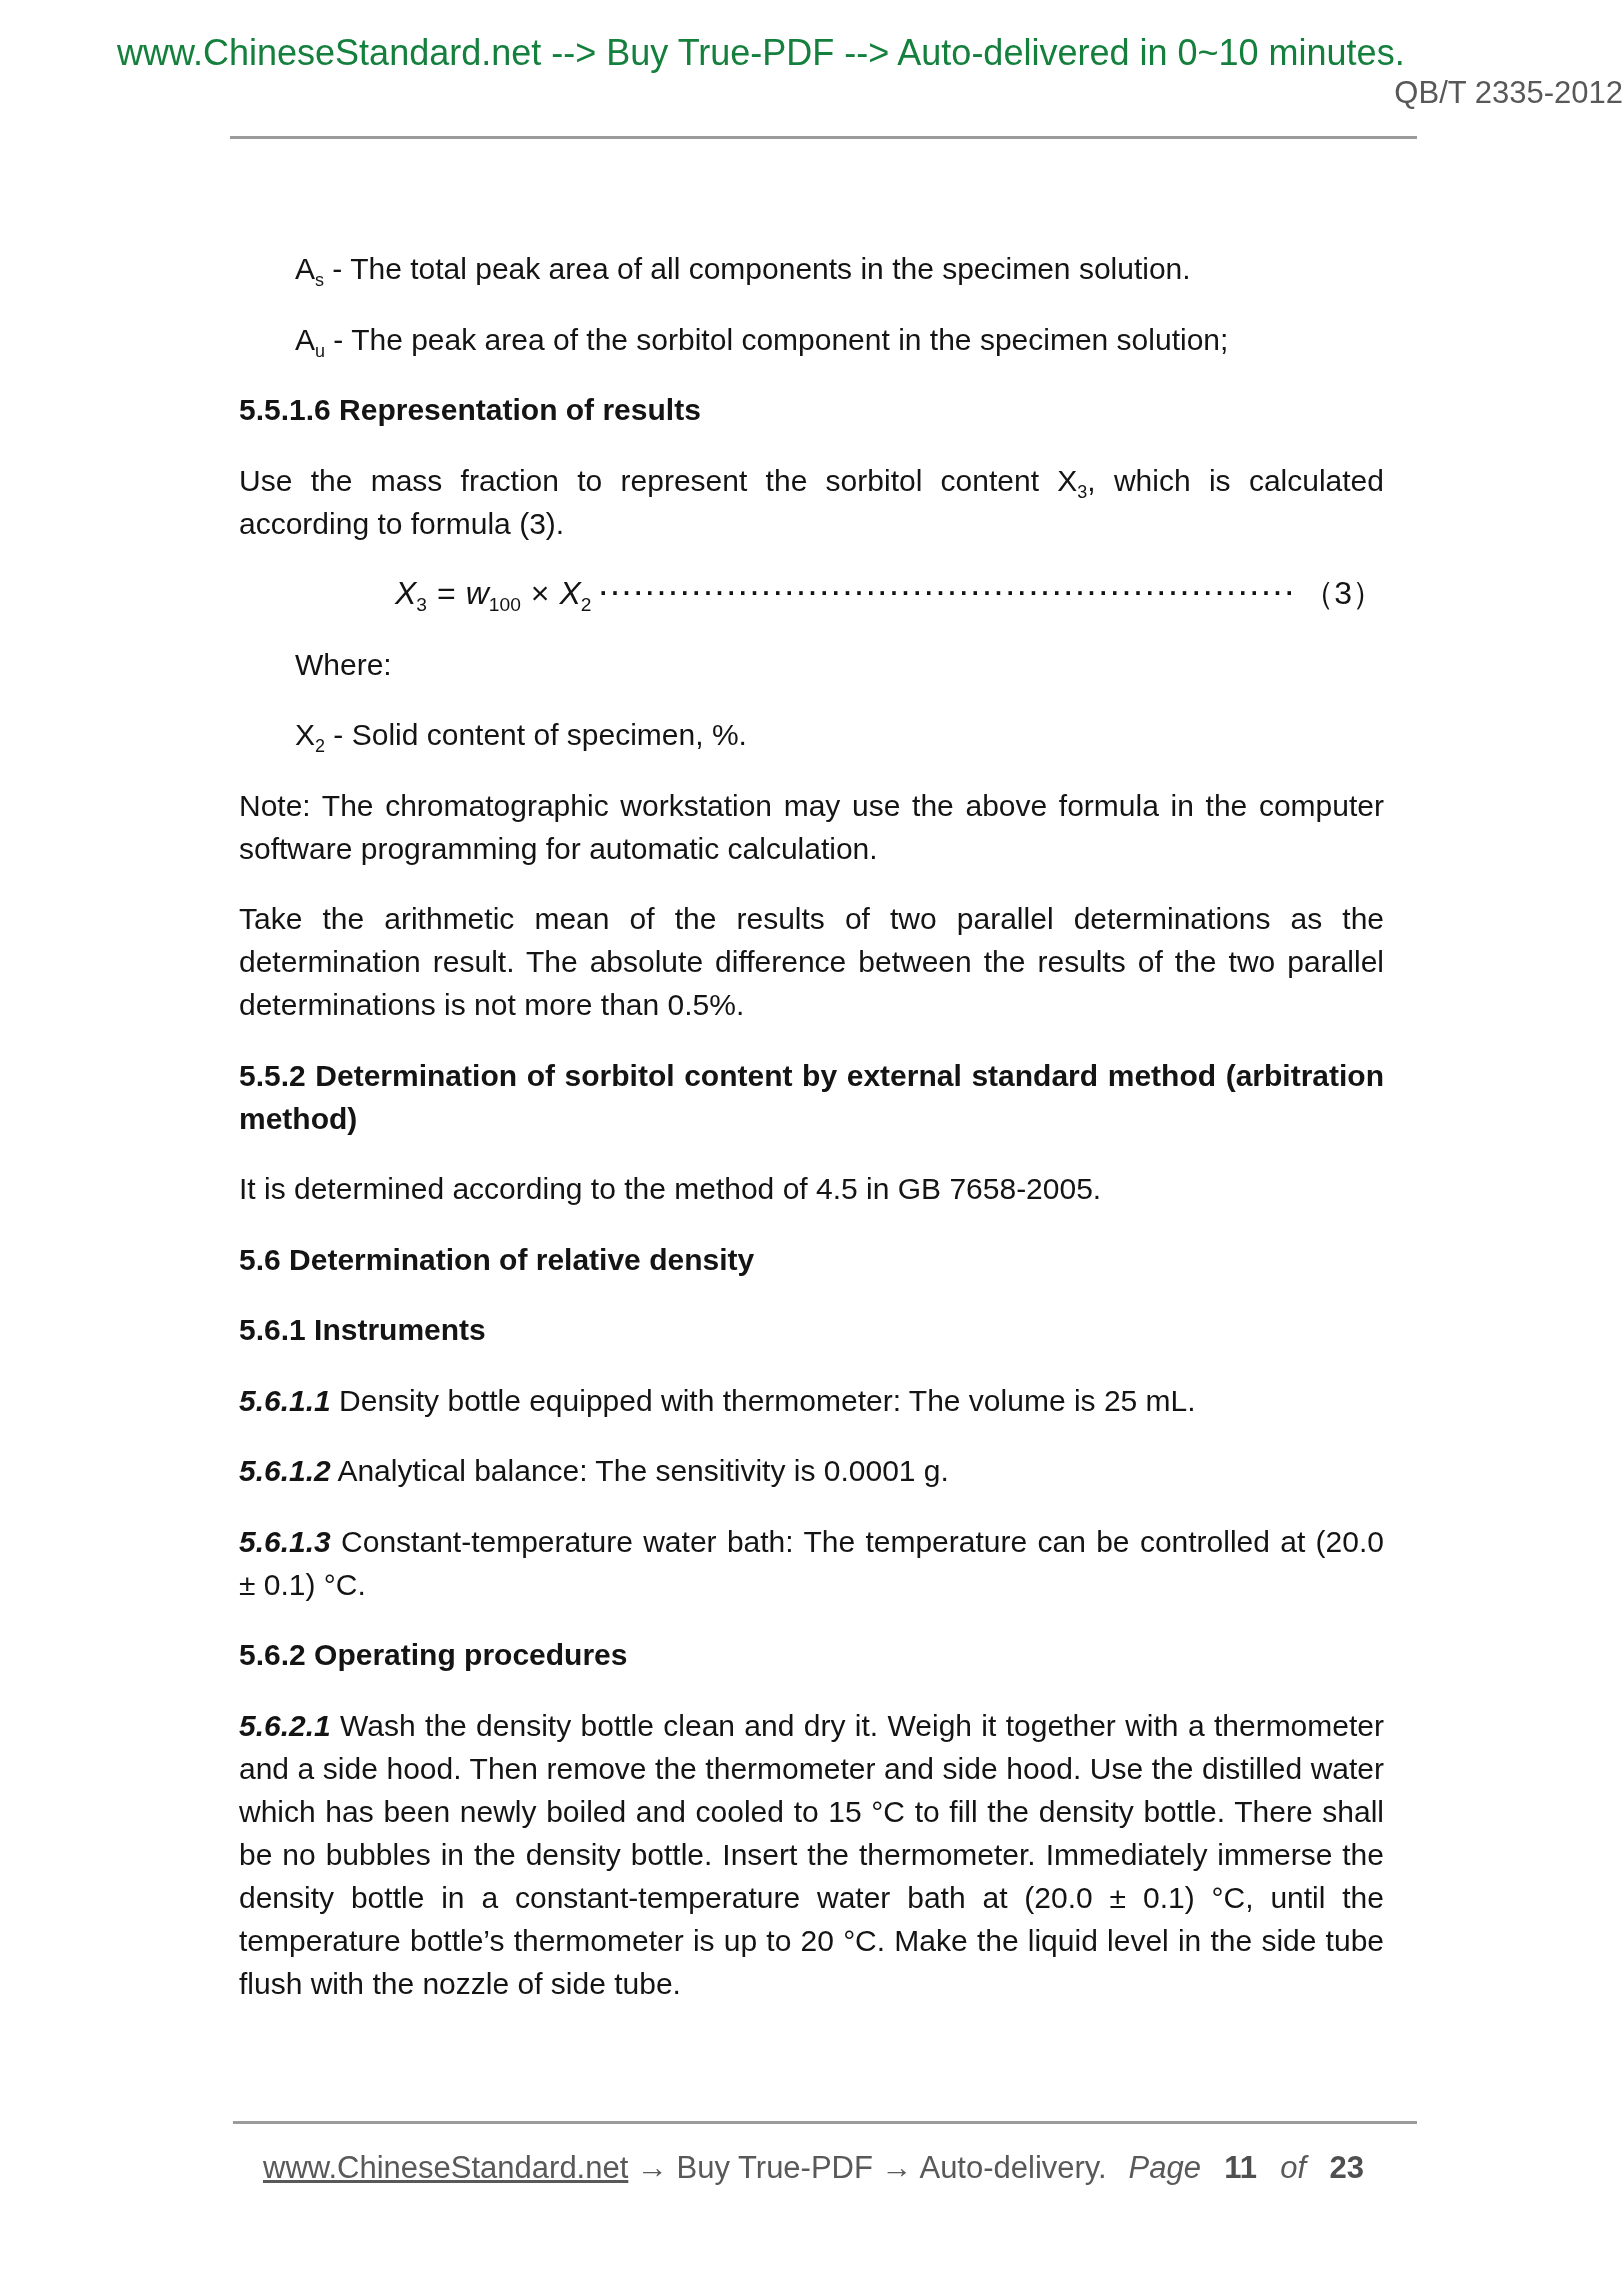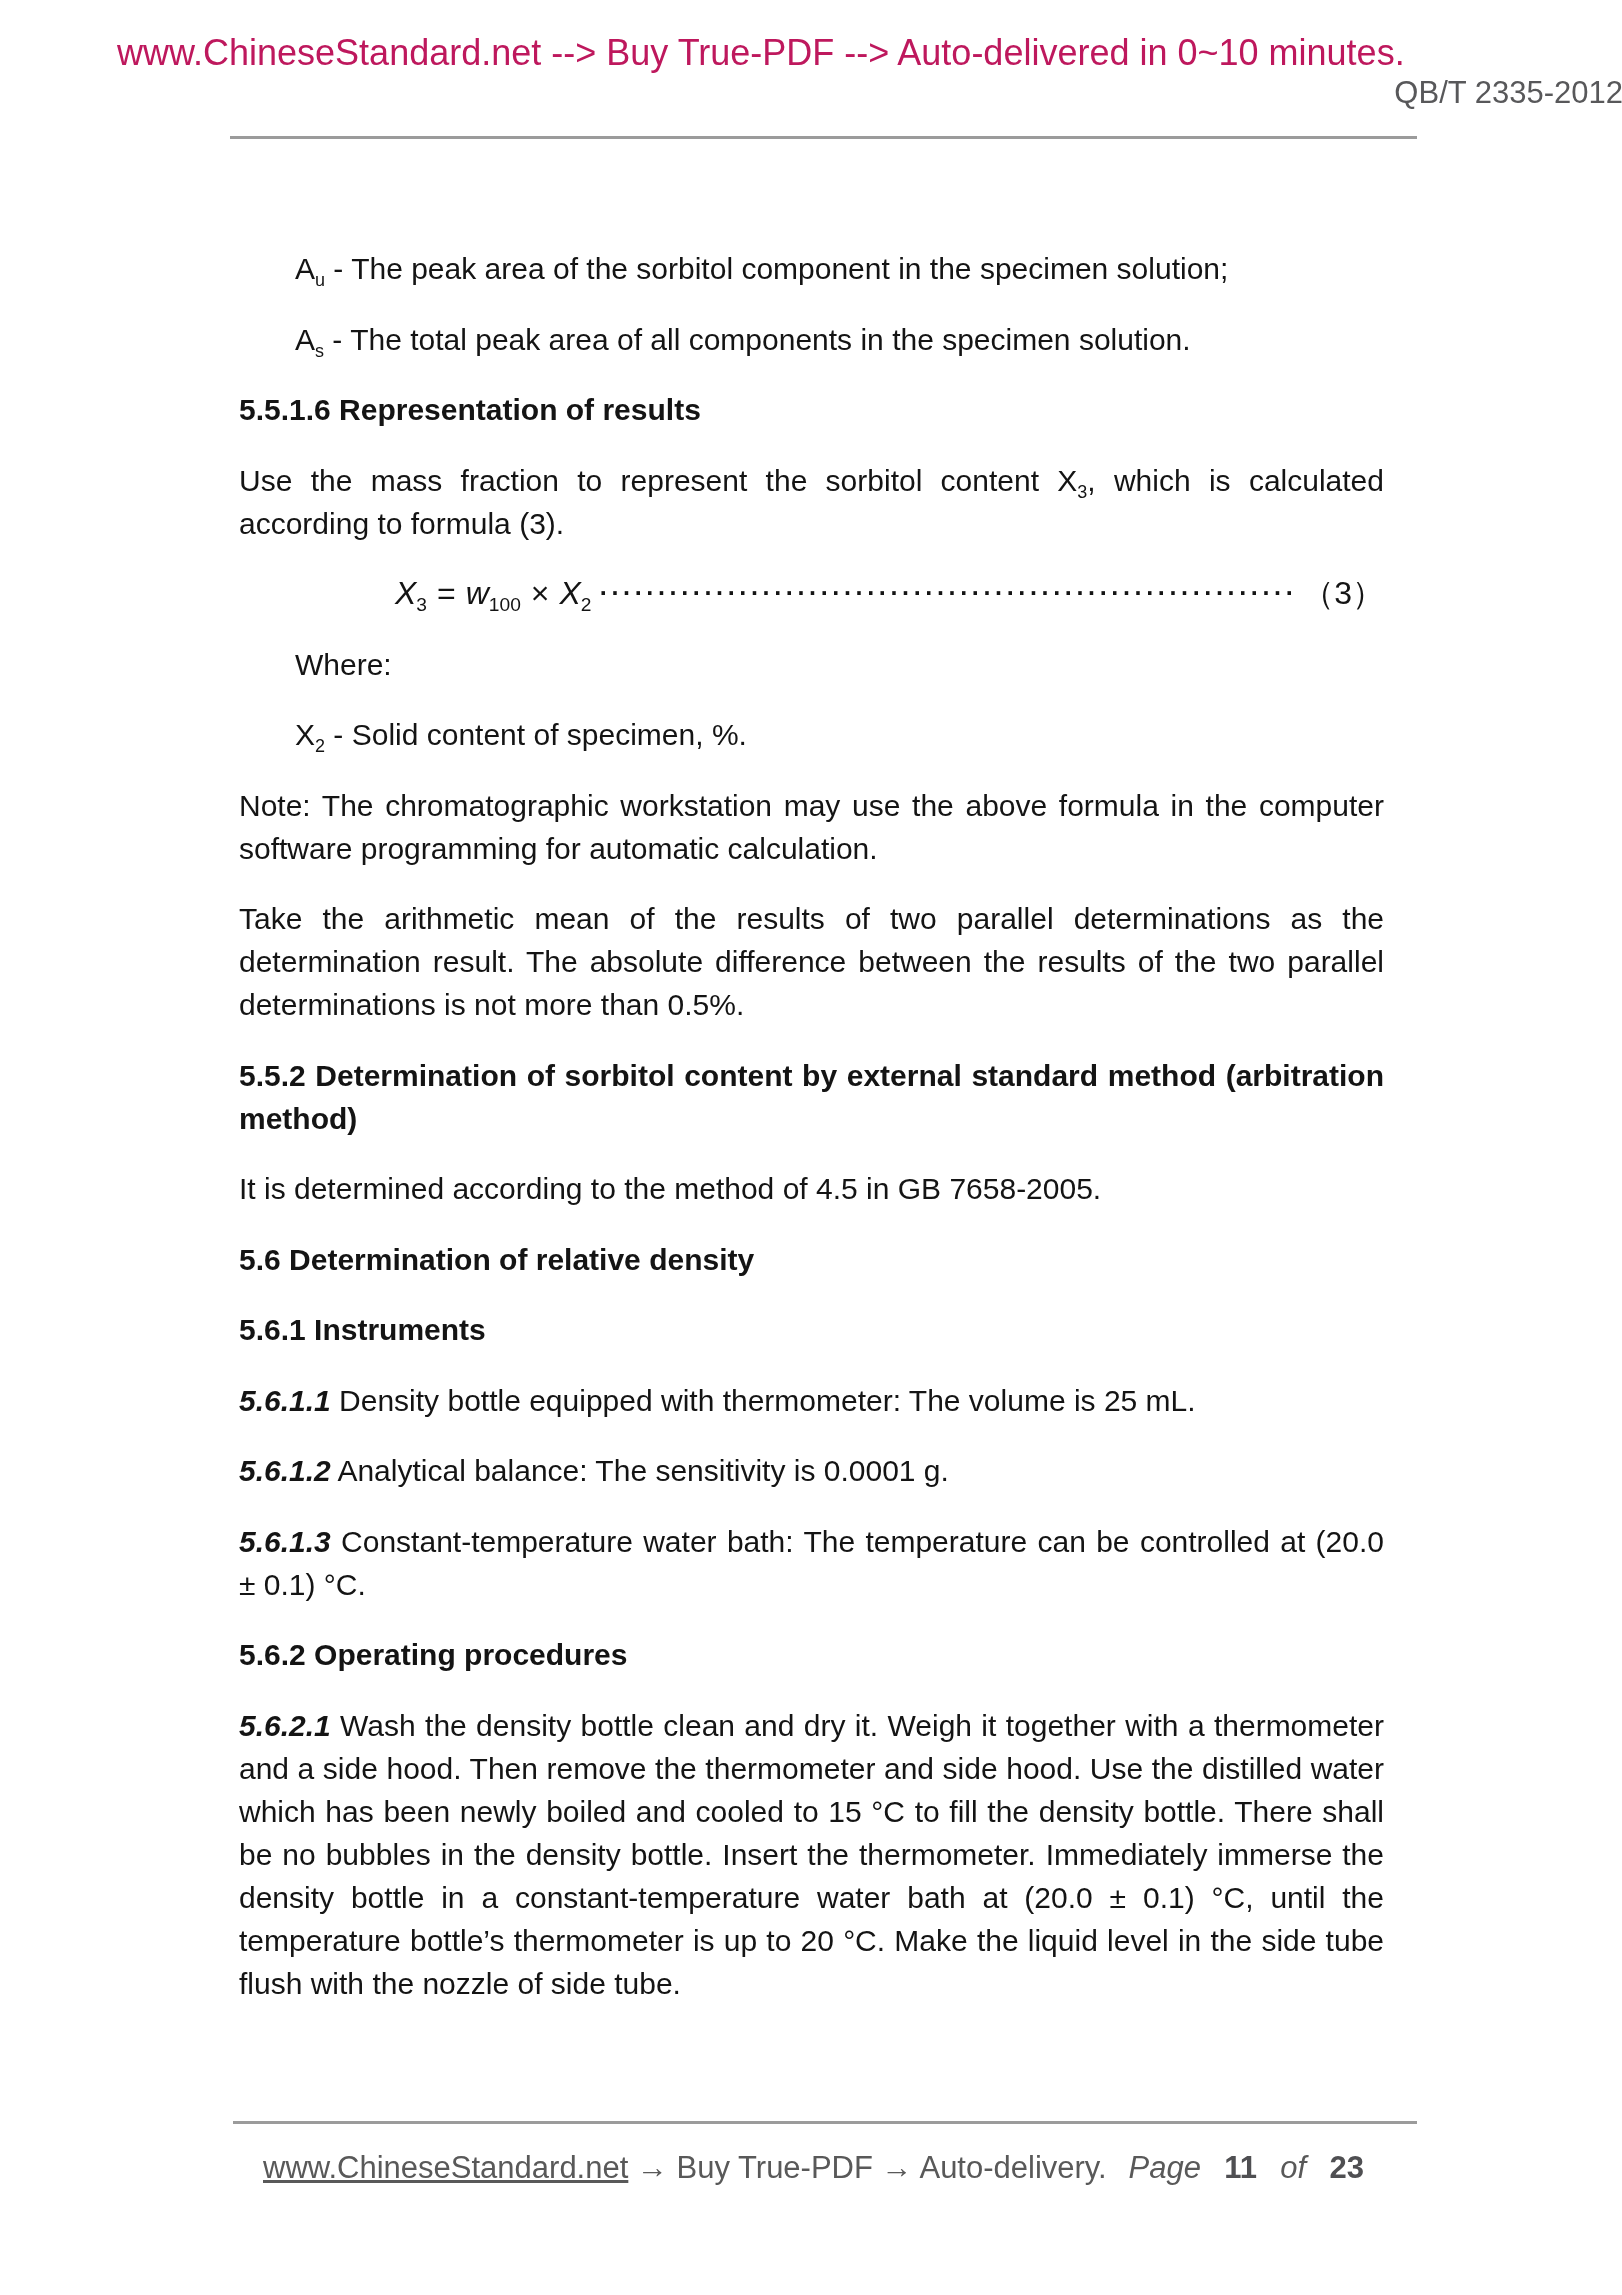--- a/index.html
+++ b/index.html
@@ -7,21 +7,21 @@
     width: 1623px; height: 2295px;
     background: #ffffff;
     position: relative;
     font-family: "Liberation Sans", sans-serif;
     color: #141414;
     overflow: hidden;
   }
   
   .header-line1 {
     position: absolute; top: 32px; left: 117px;
-    font-size: 36px; color: #be185d; white-space: nowrap;
+    font-size: 36px; color: #15803d; white-space: nowrap;
   }
   .header-line2 {
     position: absolute; top: 75px; left: 0; width: 100%;
     text-align: right; font-size: 31px; color: #58585a;
   }
   .header-rule {
     position: absolute; top: 136px; left: 230px;
     width: 1187px; height: 3.3px; background: #9b9b9b;
   }
   
@@ -66,23 +66,23 @@
 </style>
 </head>
 <body>
 
 <div class="header-line1">www.ChineseStandard.net --&gt; Buy True-PDF --&gt; Auto-delivered in 0~10 minutes.</div>
 <div class="header-line2">QB/T 2335-2012</div>
 <div class="header-rule"></div>
 
 <div class="content">
 
+  <p class="def"><span>A</span><sub>s</sub><span> - The total peak area of all components in the specimen solution.</span></p>
+
   <p class="def"><span>A</span><sub>u</sub><span> - The peak area of the sorbitol component in the specimen solution;</span></p>
-
-  <p class="def"><span>A</span><sub>s</sub><span> - The total peak area of all components in the specimen solution.</span></p>
 
   <p class="h">5.5.1.6 Representation of results</p>
 
   <p><span>Use the mass fraction to represent the sorbitol content X</span><sub>3</sub><span>, which is calculated according to formula (3).</span></p>
 
   <div class="formula-row">
     <span class="f-math"><i>X</i><sub>3</sub><span class="f-op">=</span><i>w</i><sub>100</sub><span class="f-op">×</span><i>X</i><sub>2</sub></span>
     <span class="f-dots">······················································································································································</span>
     <span class="f-tag">（3）</span>
   </div>

